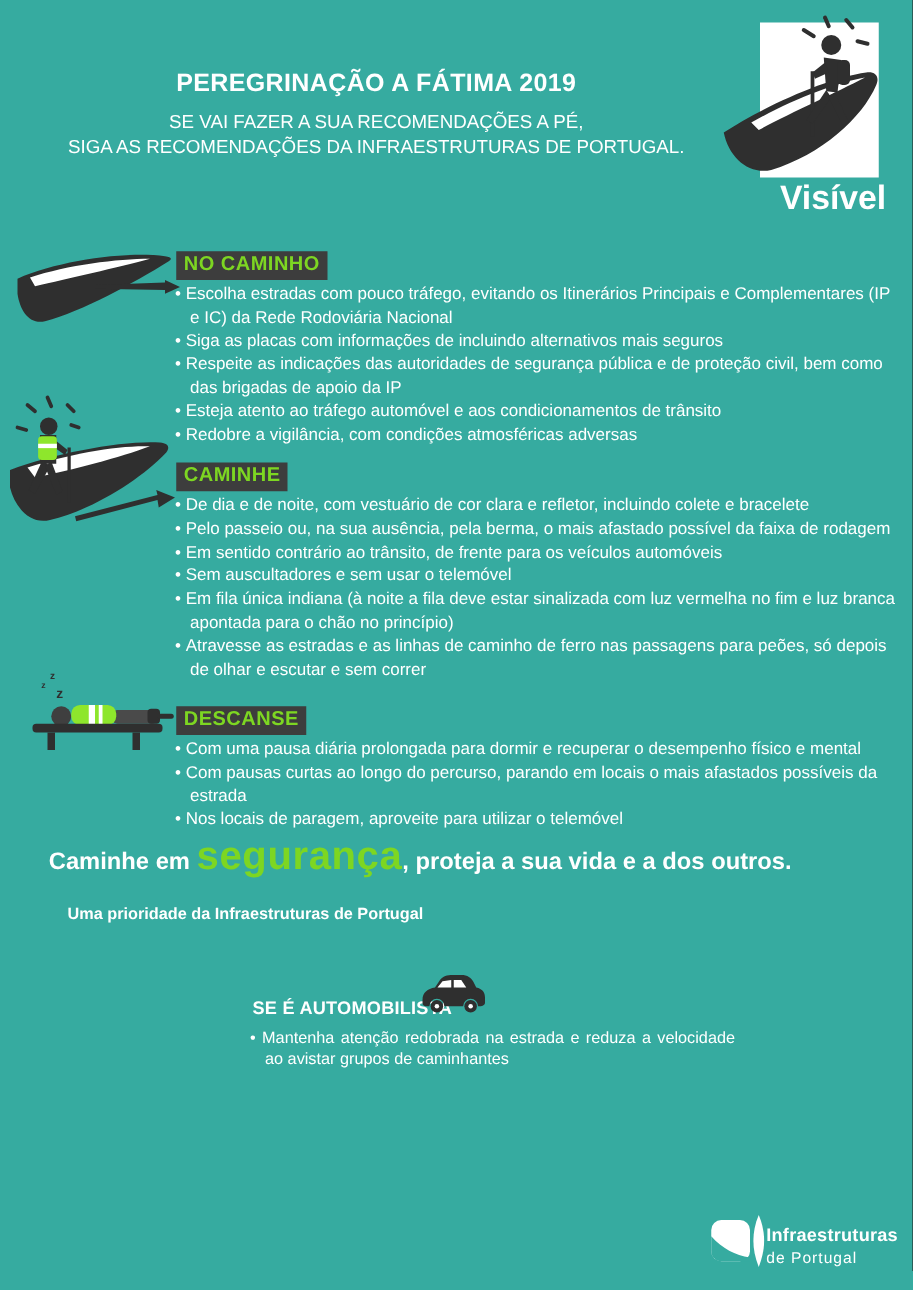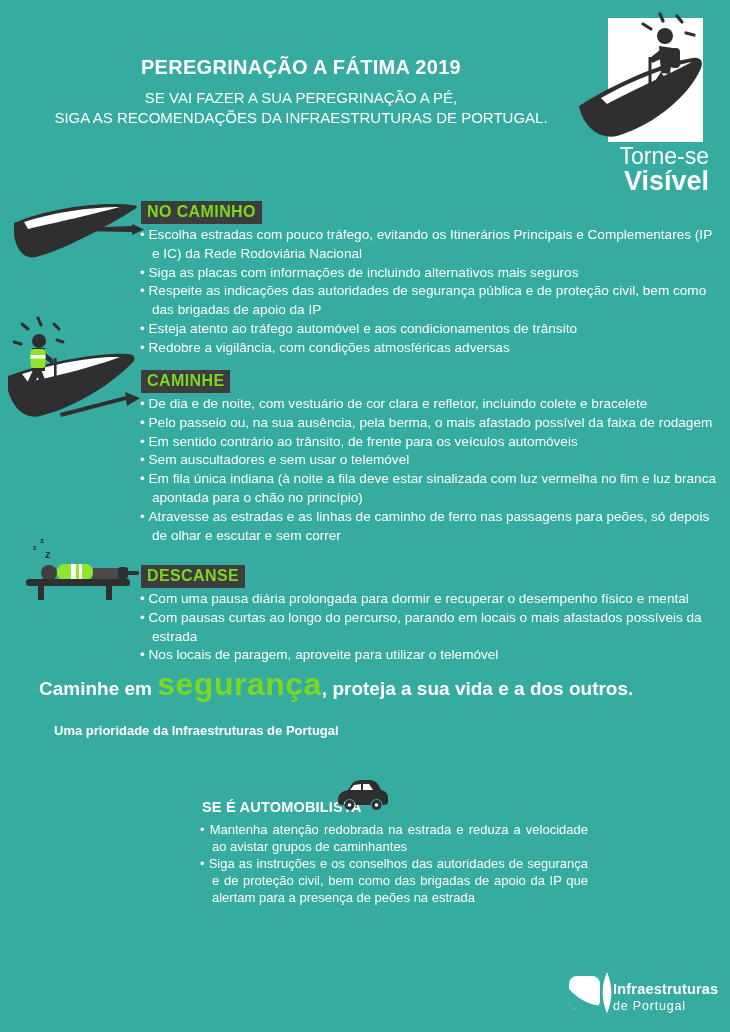--- a/index.html
+++ b/index.html
@@ -59,21 +59,21 @@
   .zglyph{font-weight:700;fill:var(--dark,#2f2f2f);}
 </style>
 </head>
 <body>
 
 <div class="poster">
 
   <div class="header">
     <div class="title">PEREGRINAÇÃO A FÁTIMA 2019</div>
     <div class="subtitle">
-      <div>SE VAI FAZER A SUA PEREGRINAÇÃO A PÉ,</div>
+      <div>SE VAI FAZER A SUA RECOMENDAÇÕES A PÉ,</div>
       <div>SIGA AS RECOMENDAÇÕES DA INFRAESTRUTURAS DE PORTUGAL.</div>
     </div>
   </div>
 
   <div class="badge">
     <svg width="152" height="136" viewBox="0 0 152 136">
       <rect x="43" y="10" width="95" height="124" style="fill:var(--white,#fff)"></rect>
       <path d="M14 98 C 48 76 98 54 128 50 C 135 49 139 53 136 60 C 125 86 92 116 52 128 C 34 132 18 118 14 98 Z" style="fill:var(--dark,#2f2f2f)"></path>
       <path d="M36 90 C 68 72 104 58 127 54 C 104 66 68 82 42 96 Z" style="fill:var(--white,#fff)"></path>
       <g style="fill:var(--dark,#2f2f2f)">
@@ -86,21 +86,20 @@
         <path d="M103 66 L114 90 L109 92 L98 70 Z"></path>
       </g>
       <g stroke="var(--dark,#2f2f2f)" stroke-width="3.2" stroke-linecap="round">
         <line x1="78" y1="16" x2="86" y2="21"></line>
         <line x1="95" y1="6" x2="98" y2="13"></line>
         <line x1="112" y1="8" x2="117" y2="14"></line>
         <line x1="121" y1="25" x2="129" y2="27"></line>
       </g>
     </svg>
     <div class="badge-text">
-      <div class="badge-line1">Torne-se</div>
       <div class="badge-line2">Visível</div>
     </div>
   </div>
 
   <svg class="icon-road" viewBox="0 0 134 64">
     <path d="M4 24 C 38 9 92 2 122 6 C 127 6.6 128 8 125 10 C 96 28 56 50 26 58 C 14 61 6 50 4 36 Z" style="fill:var(--dark,#2f2f2f)"></path>
     <path d="M14 23 C 44 13 84 8 110 8 C 84 15 44 24 18 30 Z" style="fill:var(--white,#fff)"></path>
     <path d="M66 29 L122 27 L122 25 L134 30.5 L122 36 L122 33 L66 32 Z" style="fill:var(--dark,#2f2f2f)"></path>
   </svg>
 
@@ -179,21 +178,20 @@
     <path d="M3 21 C3 15 7 12 13 11 L17 5 C19 2 23 1 27 1 L34 1 C39 1 42 3 44 7 L46 11 C51 12 53 15 53 19 L53 23 C53 25 51 26 49 26 L47.5 26 A6 6 0 0 0 35.5 26 L20.5 26 A6 6 0 0 0 8.5 26 L6 26 C4 26 3 25 3 23 Z" style="fill:var(--dark,#2f2f2f)"></path>
     <path d="M19 6 L26 5 L26 11 L15 11 Z" style="fill:var(--white,#fff)"></path>
     <path d="M28 5 L34 5 L38 11 L28 11 Z" style="fill:var(--white,#fff)"></path>
     <circle cx="14.5" cy="26" r="5" style="fill:var(--dark,#2f2f2f)"></circle>
     <circle cx="14.5" cy="26" r="1.8" style="fill:var(--white,#fff)"></circle>
     <circle cx="41.5" cy="26" r="5" style="fill:var(--dark,#2f2f2f)"></circle>
     <circle cx="41.5" cy="26" r="1.8" style="fill:var(--white,#fff)"></circle>
   </svg>
   <ul class="driver-bullets">
       <li>Mantenha atenção redobrada na estrada e reduza a velocidade ao avistar grupos de caminhantes</li>
-      <li>Siga as instruções e os conselhos das autoridades de segurança e de proteção civil, bem como das brigadas de apoio da IP que alertam para a presença de peões na estrada</li>
     </ul>
 
   <svg class="footer-mark" viewBox="0 0 46 46">
     <rect x="1" y="6" width="31" height="33" rx="8" style="fill:var(--white,#fff)"></rect>
     <path d="M1 19 C 10 29 20 34 32 36 L32 39 L9 39 C4.5 39 1 35.5 1 31 Z" style="fill:var(--background,#36aba0)"></path>
     <path d="M39 2 C 42 9 43.3 16 43.3 22.5 C 43.3 29 42 36 39 43.5 C 36 36 34.7 29 34.7 22.5 C 34.7 16 36 9 39 2 Z" style="fill:var(--white,#fff)"></path>
   </svg>
   <div class="footer-text">
     <div class="footer-line1">Infraestruturas</div>
     <div class="footer-line2">de Portugal</div>

